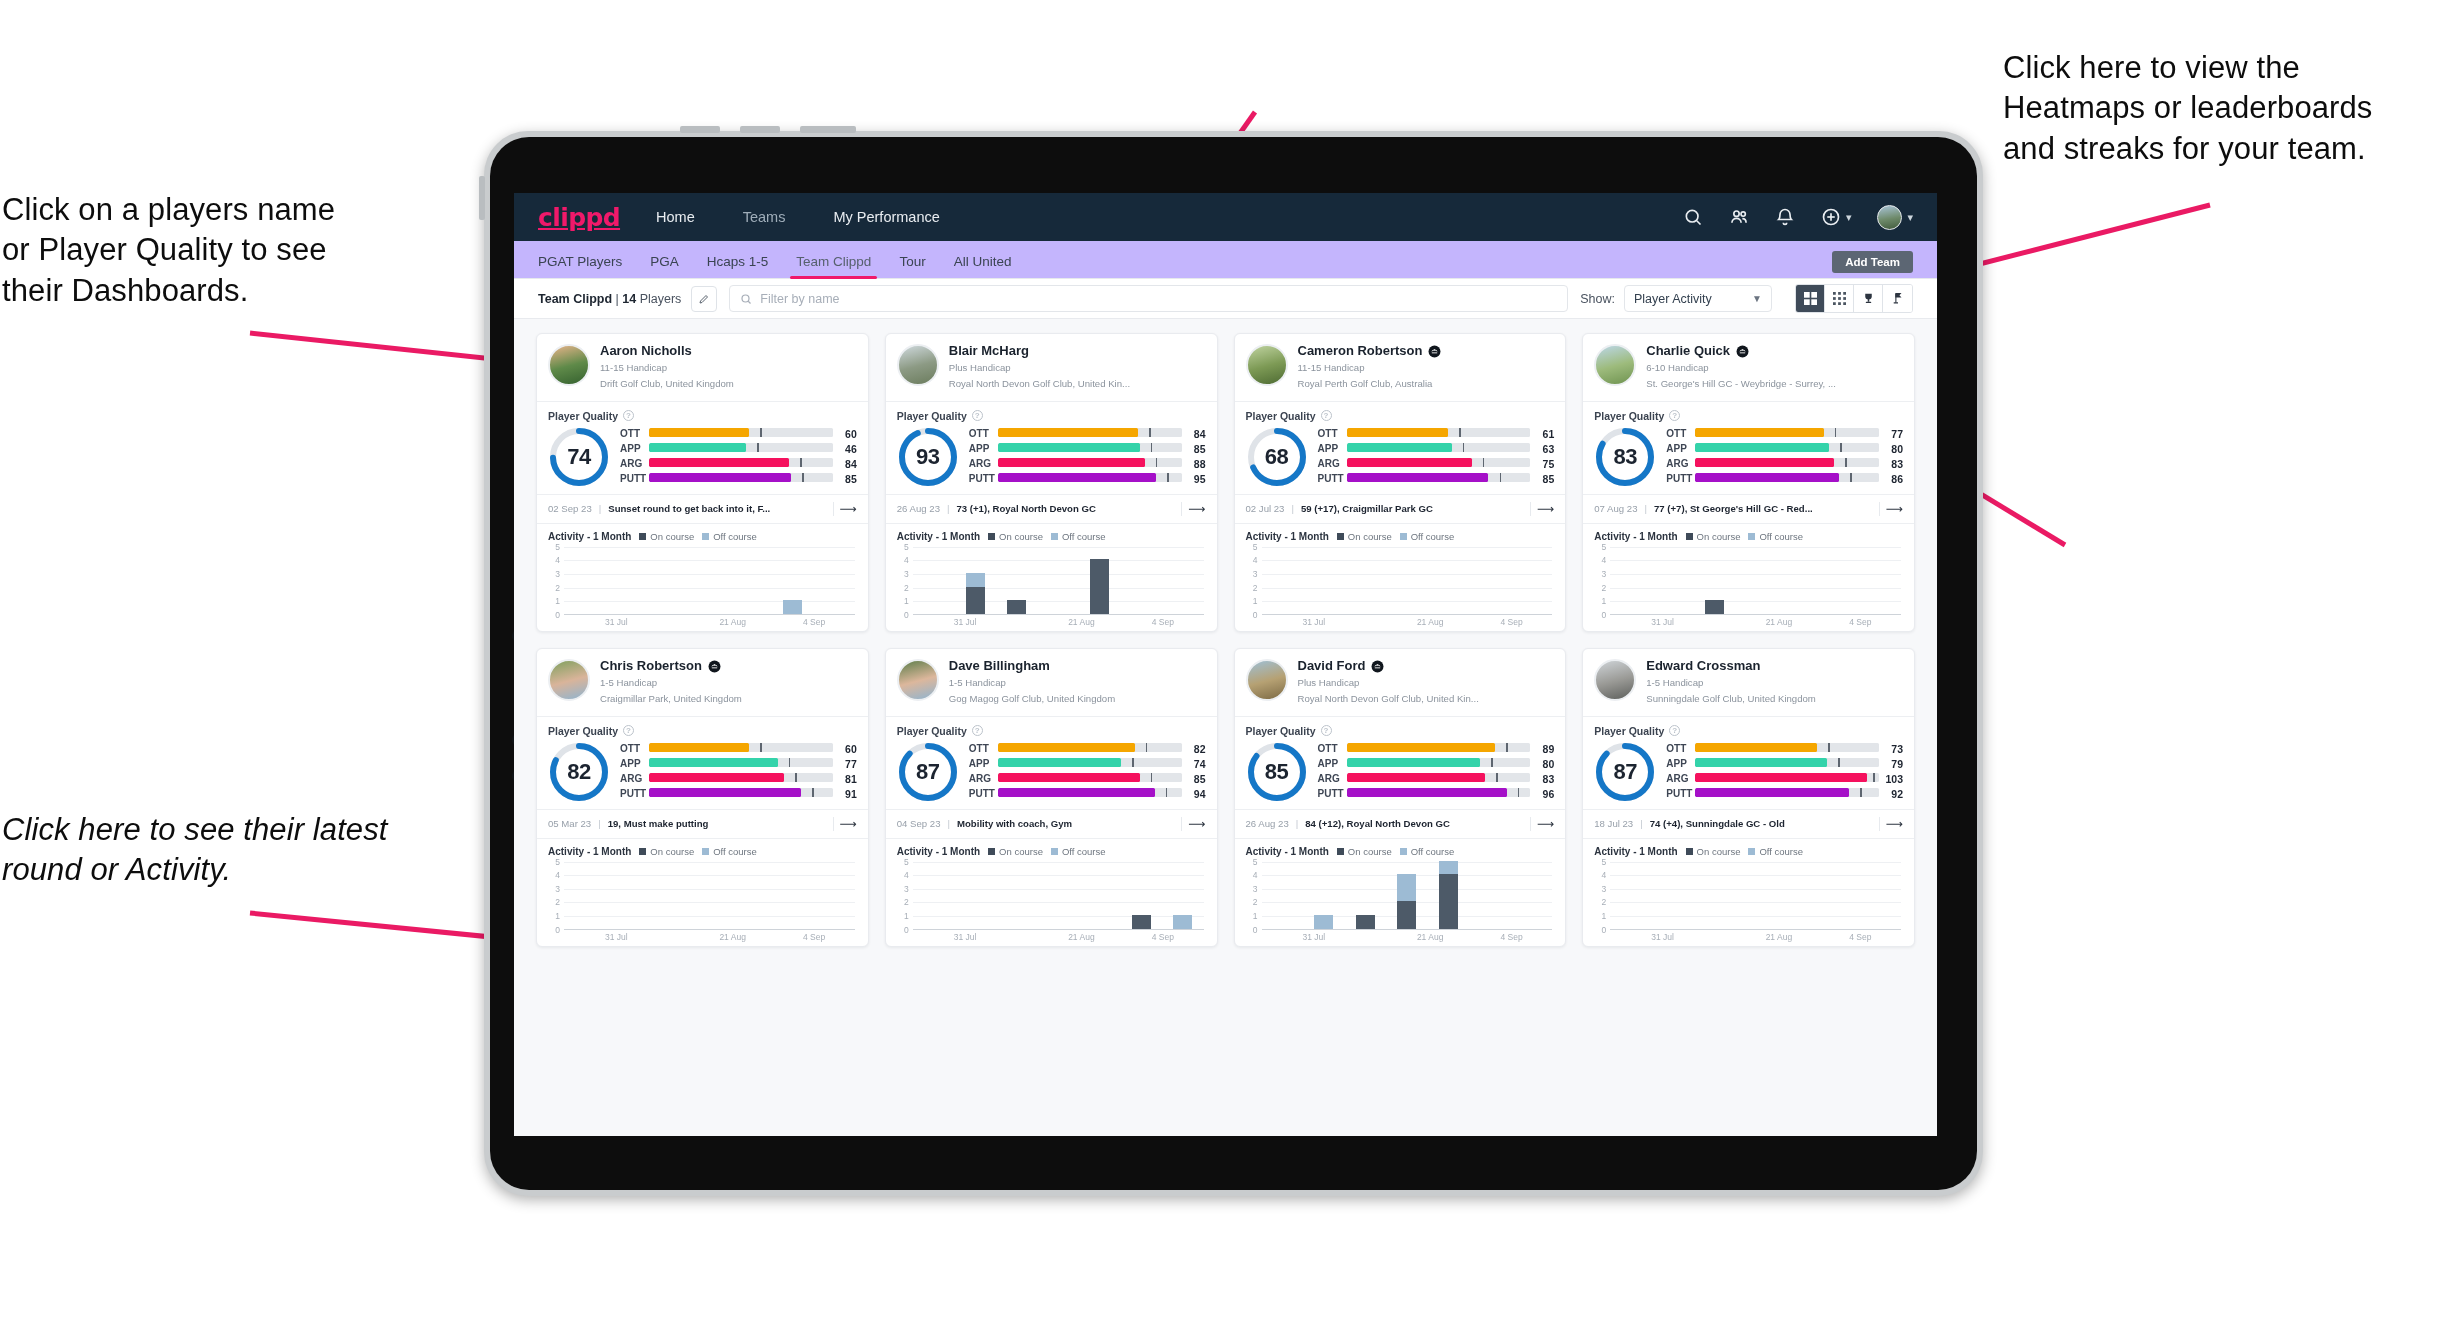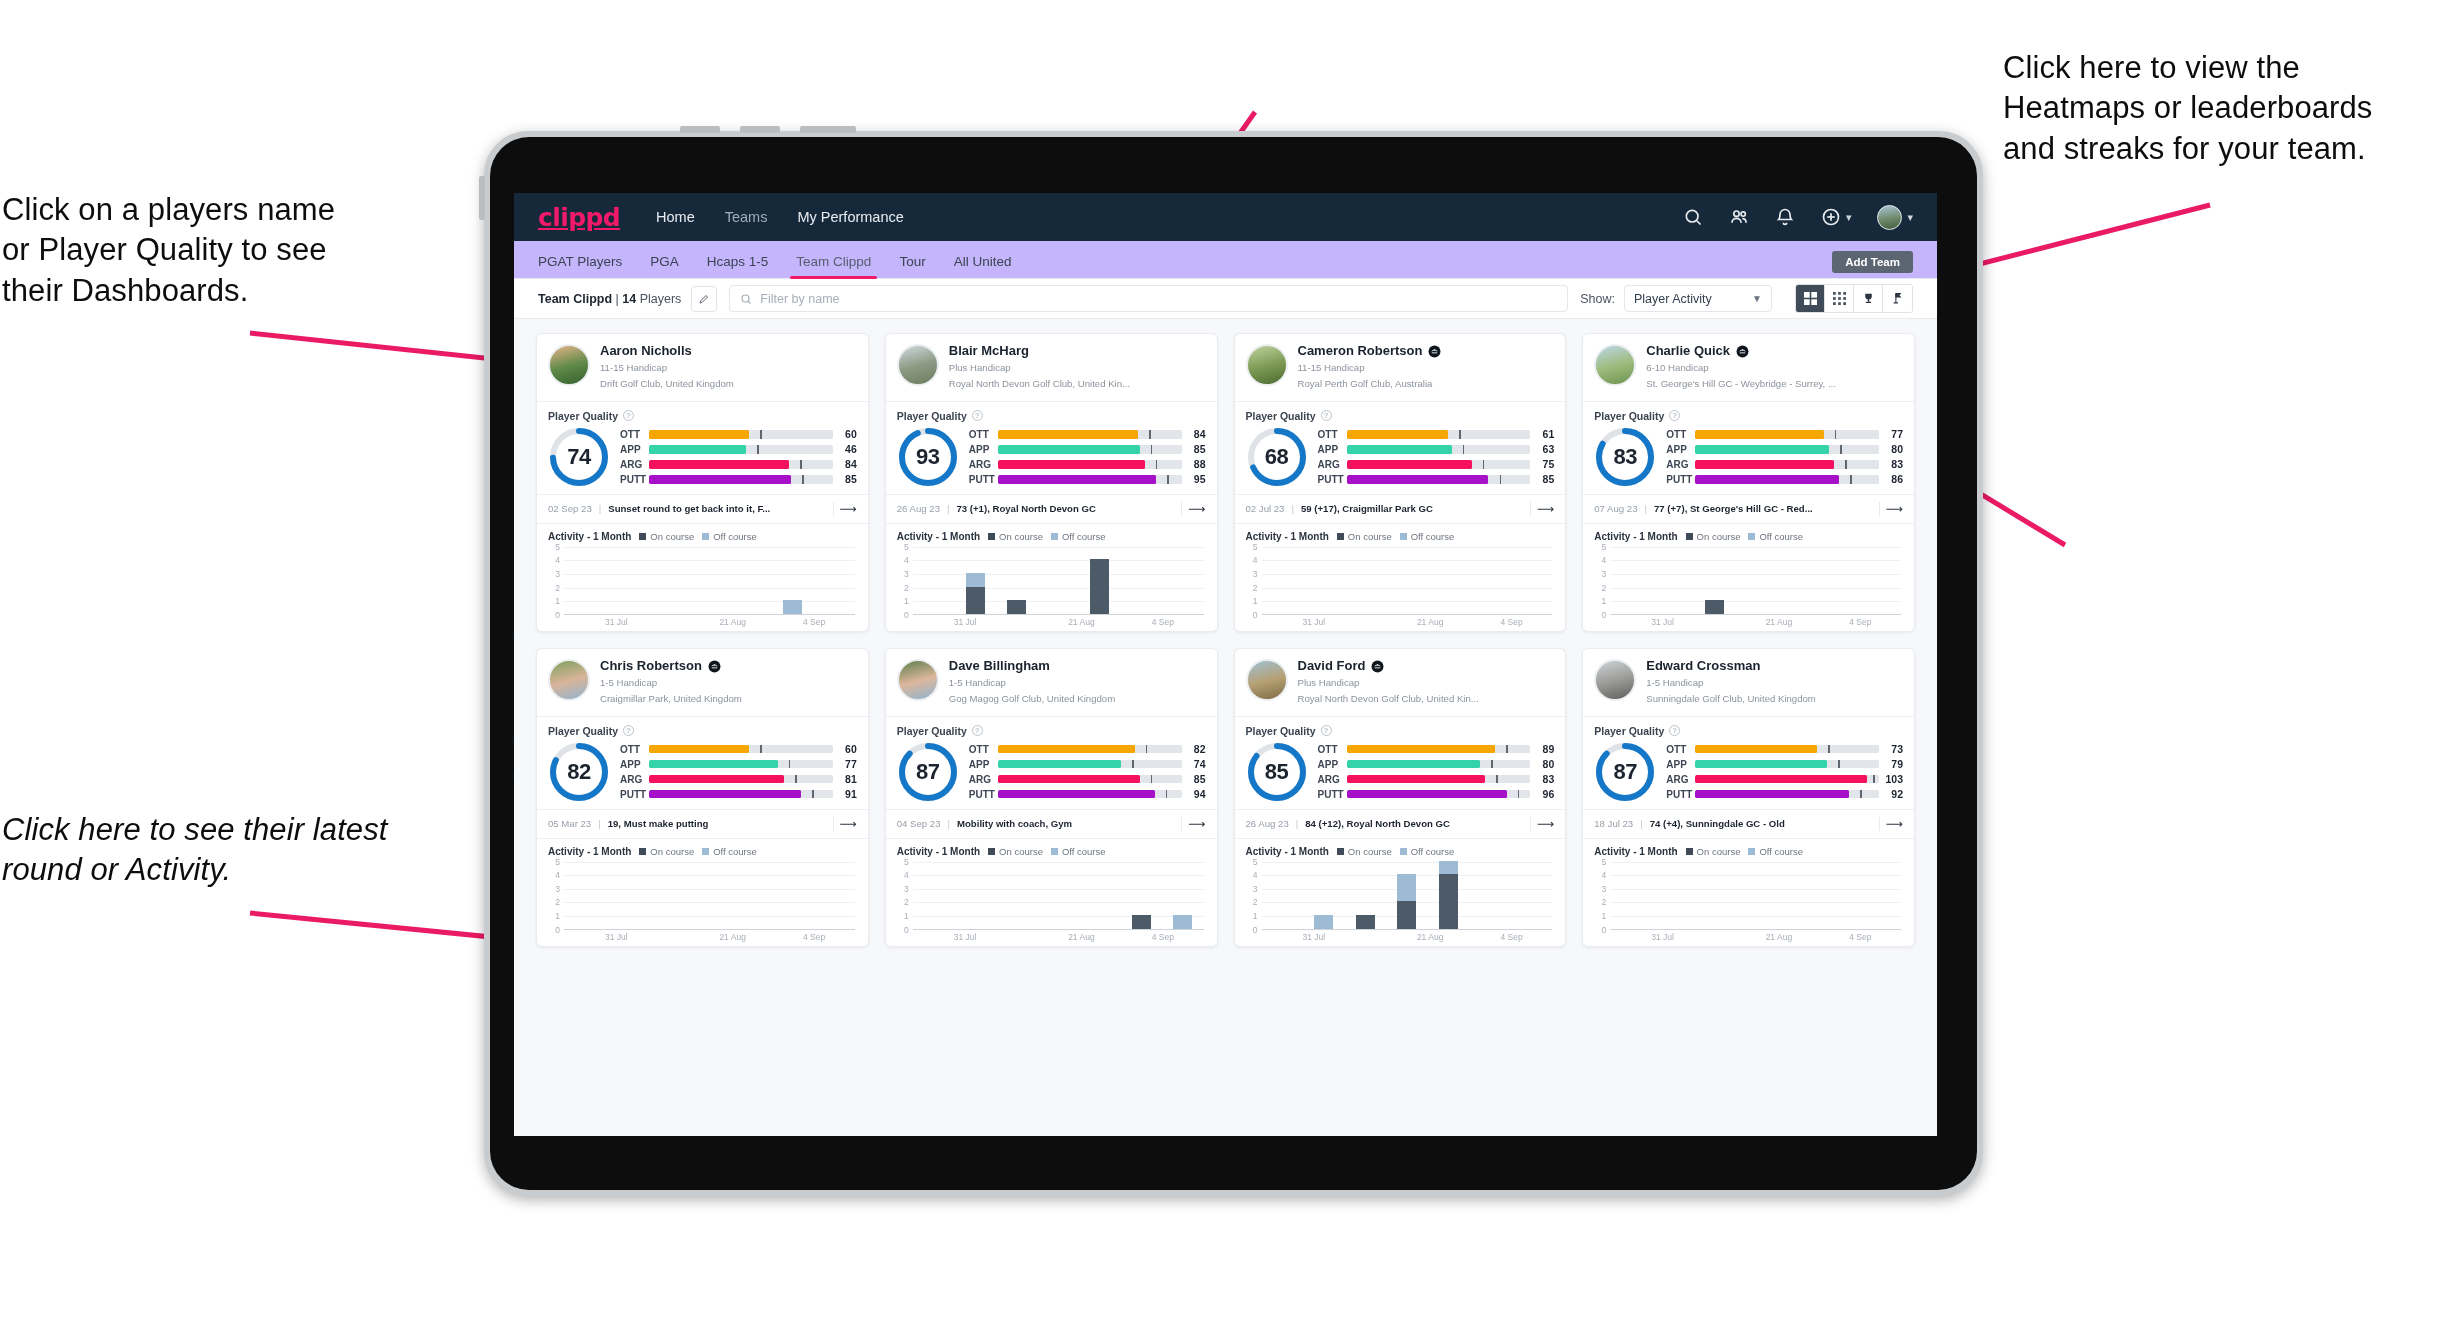--- a/index.html
+++ b/index.html
@@ -43,21 +43,21 @@
 
   
   #screen { position:absolute; left:514px; top:193px; width:1423px; height:943px;
             background:#f7f8fa; overflow:hidden; }
 
   
   .navbar { height:48px; background:#16293a; display:flex; align-items:center;
             padding:0 24px; }
   .brand { color:#f0196a; font-size:25px; font-weight:700; letter-spacing:-.6px;
            margin-right:36px; font-family:"DejaVu Sans", sans-serif;text-decoration:underline; }
-  .nav-links { display:flex; gap:30px; }
+  .nav-links { display:flex; gap:48px; }
   .nav-links a { color:#e9edf1; font-size:14.5px; text-decoration:none; }
   .nav-links a.dim { color:#9fadb9; }
   .nav-right { margin-left:auto; display:flex; align-items:center; gap:26px; }
   .nav-icon { width:20px; height:20px; color:#e9edf1; display:block; }
   .plusgrp { display:flex; align-items:center; gap:5px; }
   .avatar-nav { width:25px; height:25px; border-radius:50%;
      background:linear-gradient(170deg,#a9c4d8 0%,#6e8a6a 55%,#415a3c 100%);
      border:1.5px solid #e8ebee; }
   .chev { font-size:11px; color:#cdd6dd; }
 
@@ -117,21 +117,21 @@
           align-items:center; gap:5px; }
   .qmark { width:11px; height:11px; border:1.2px solid #bcc3cb; border-radius:50%;
           color:#bcc3cb; font-size:8px; line-height:9px; text-align:center; }
   .pq-body { display:flex; align-items:center; gap:10px; margin-top:4px; }
   .ring { position:relative; width:62px; height:62px; flex:none; }
   .ring svg { transform:rotate(-90deg); }
   .ring .val { position:absolute; inset:0; display:flex; align-items:center;
           justify-content:center; font-size:22px; font-weight:700; color:#1c2430;
           letter-spacing:-.5px; }
   .metrics { flex:1; display:flex; flex-direction:column; gap:3px; }
-  .mrow { display:flex; align-items:center; gap:0; }
+  .mrow { display:flex; align-items:flex-start; gap:0; }
   .mlbl { font-size:10px; color:#3e4654; width:29px; font-weight:600; }
   .mbar { flex:1; height:8.5px; background:#e2e5e9; border-radius:1.5px;
           position:relative; overflow:hidden; }
   .mfill { position:absolute; left:0; top:0; bottom:0; border-radius:1.5px; }
   .mtick { position:absolute; top:-1px; bottom:-1px; width:1.6px; background:#5e6670; }
   .mval { font-size:10.5px; font-weight:700; color:#1d2430; width:24px;
           text-align:right; }
 
   .latest { border-top:1px solid #edeff2; padding:7px 11px; display:flex;
           align-items:center; gap:7px; }

